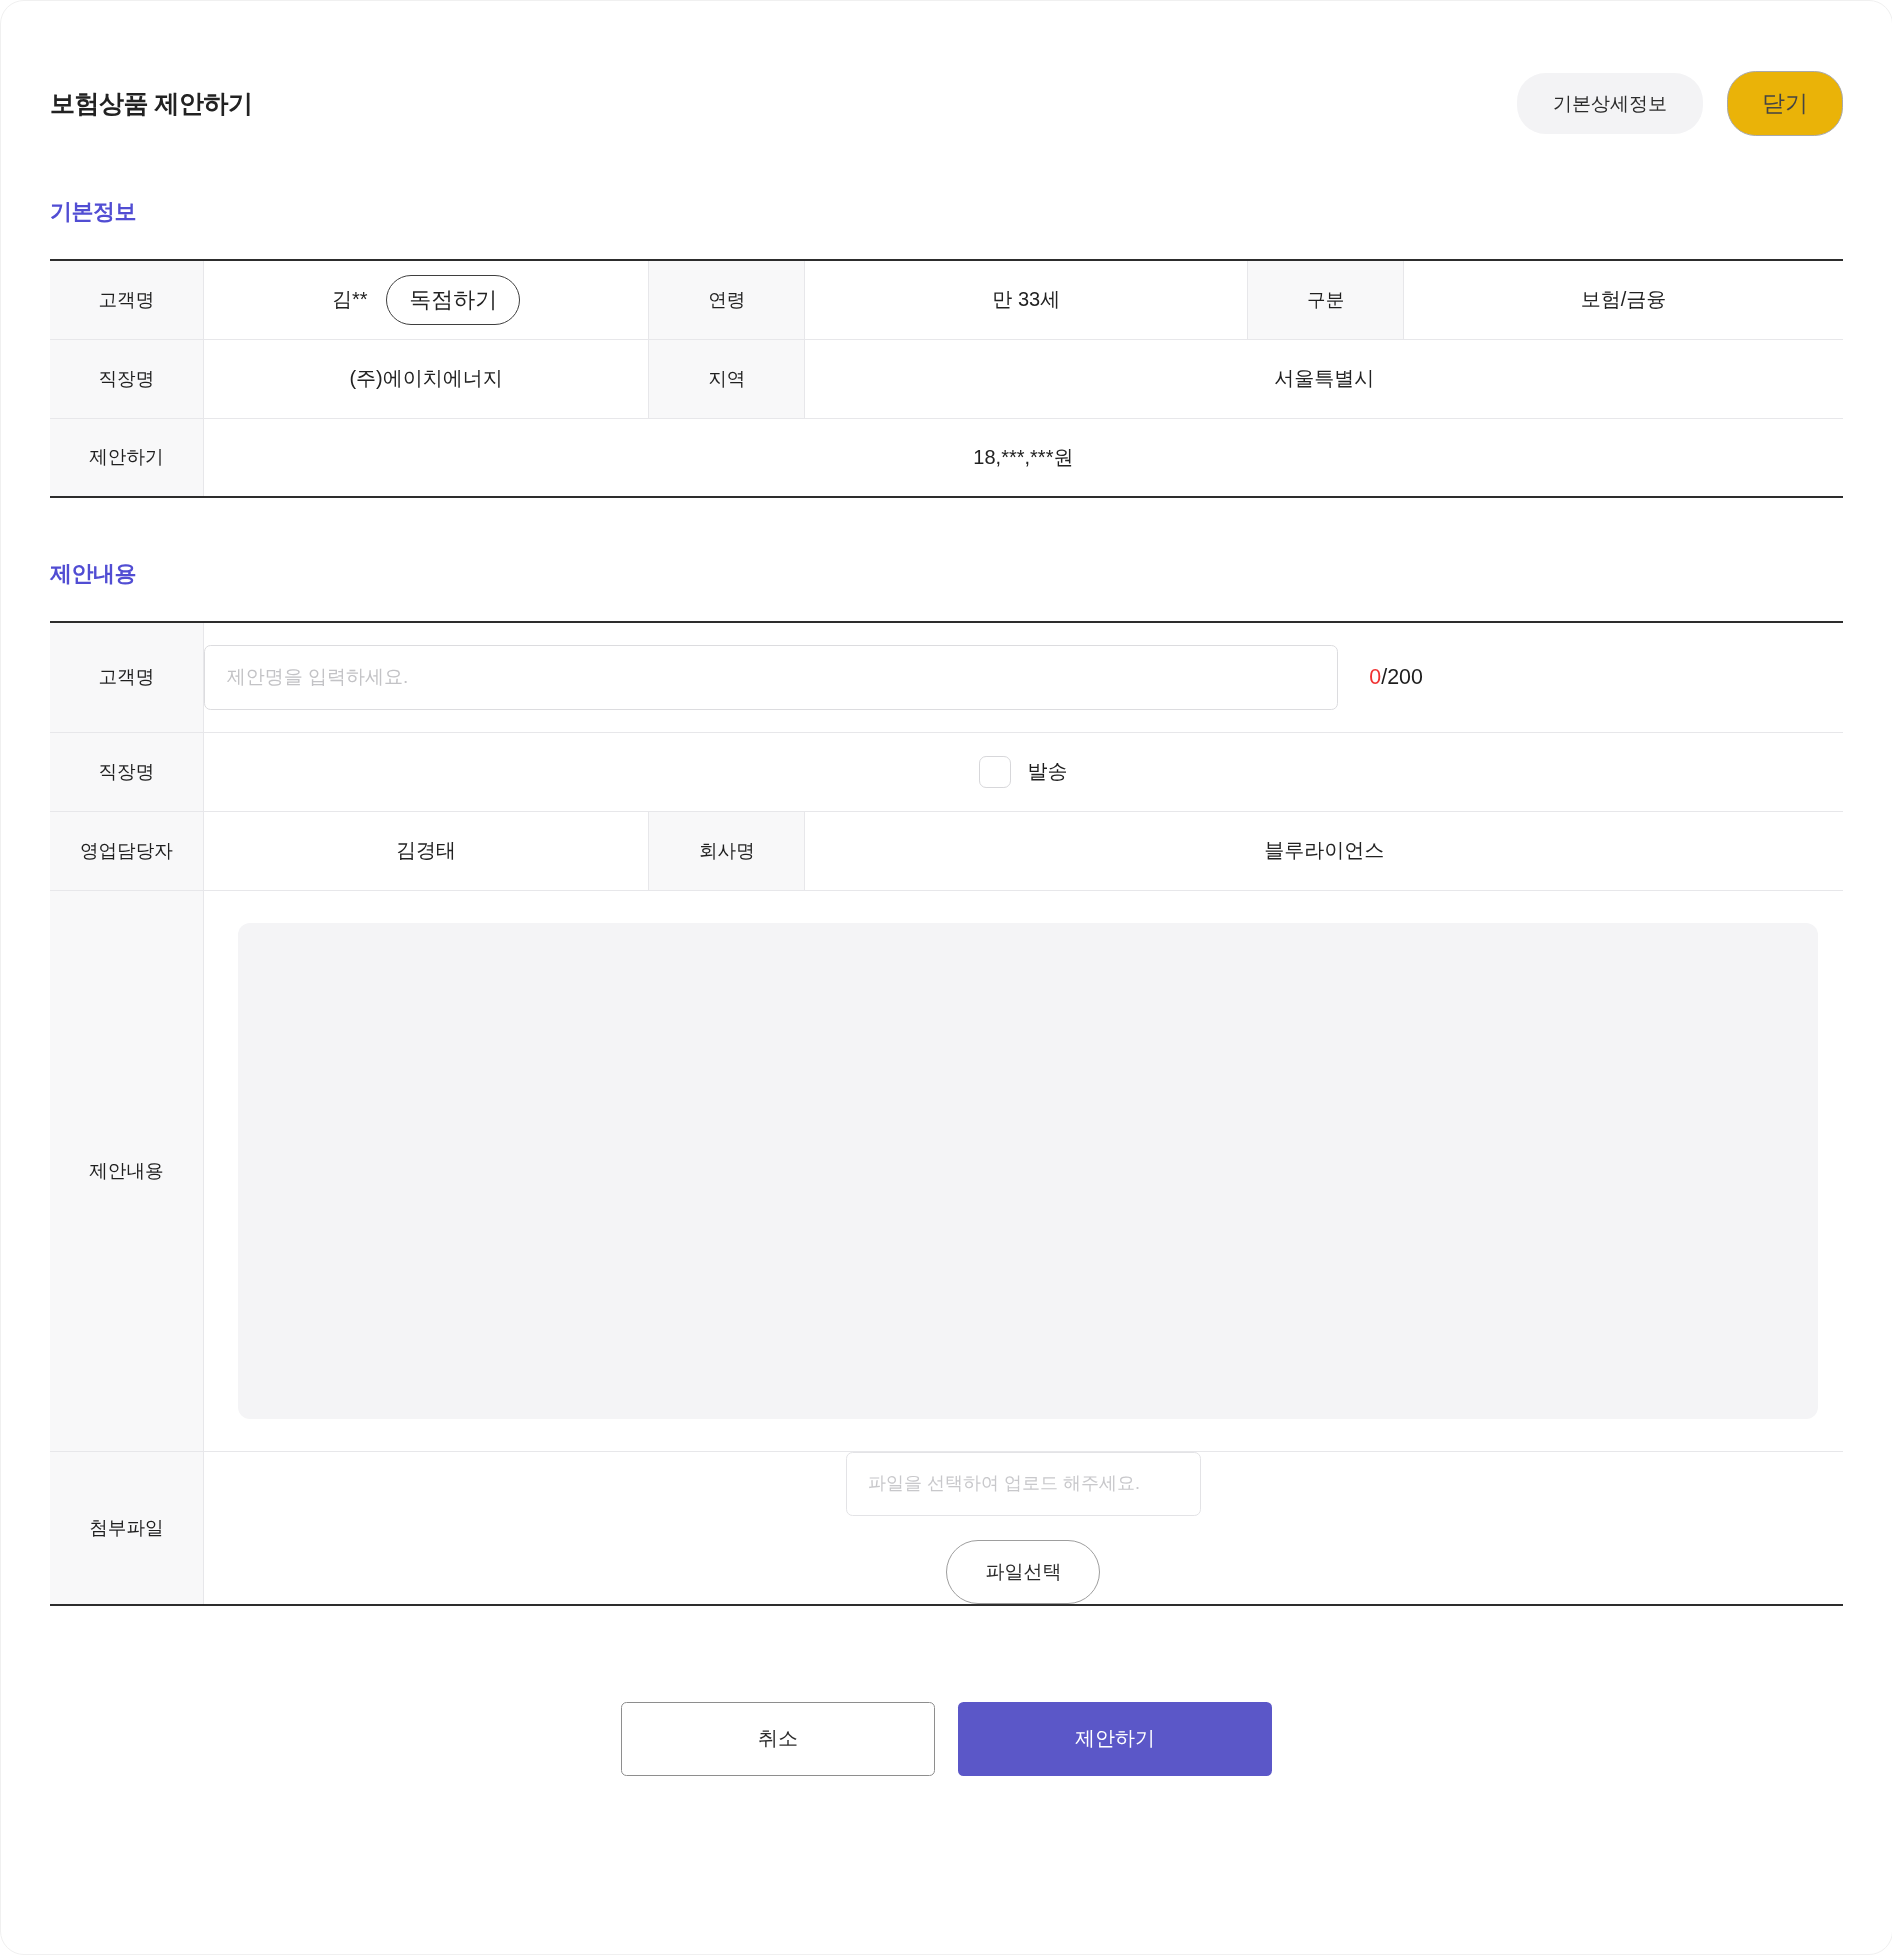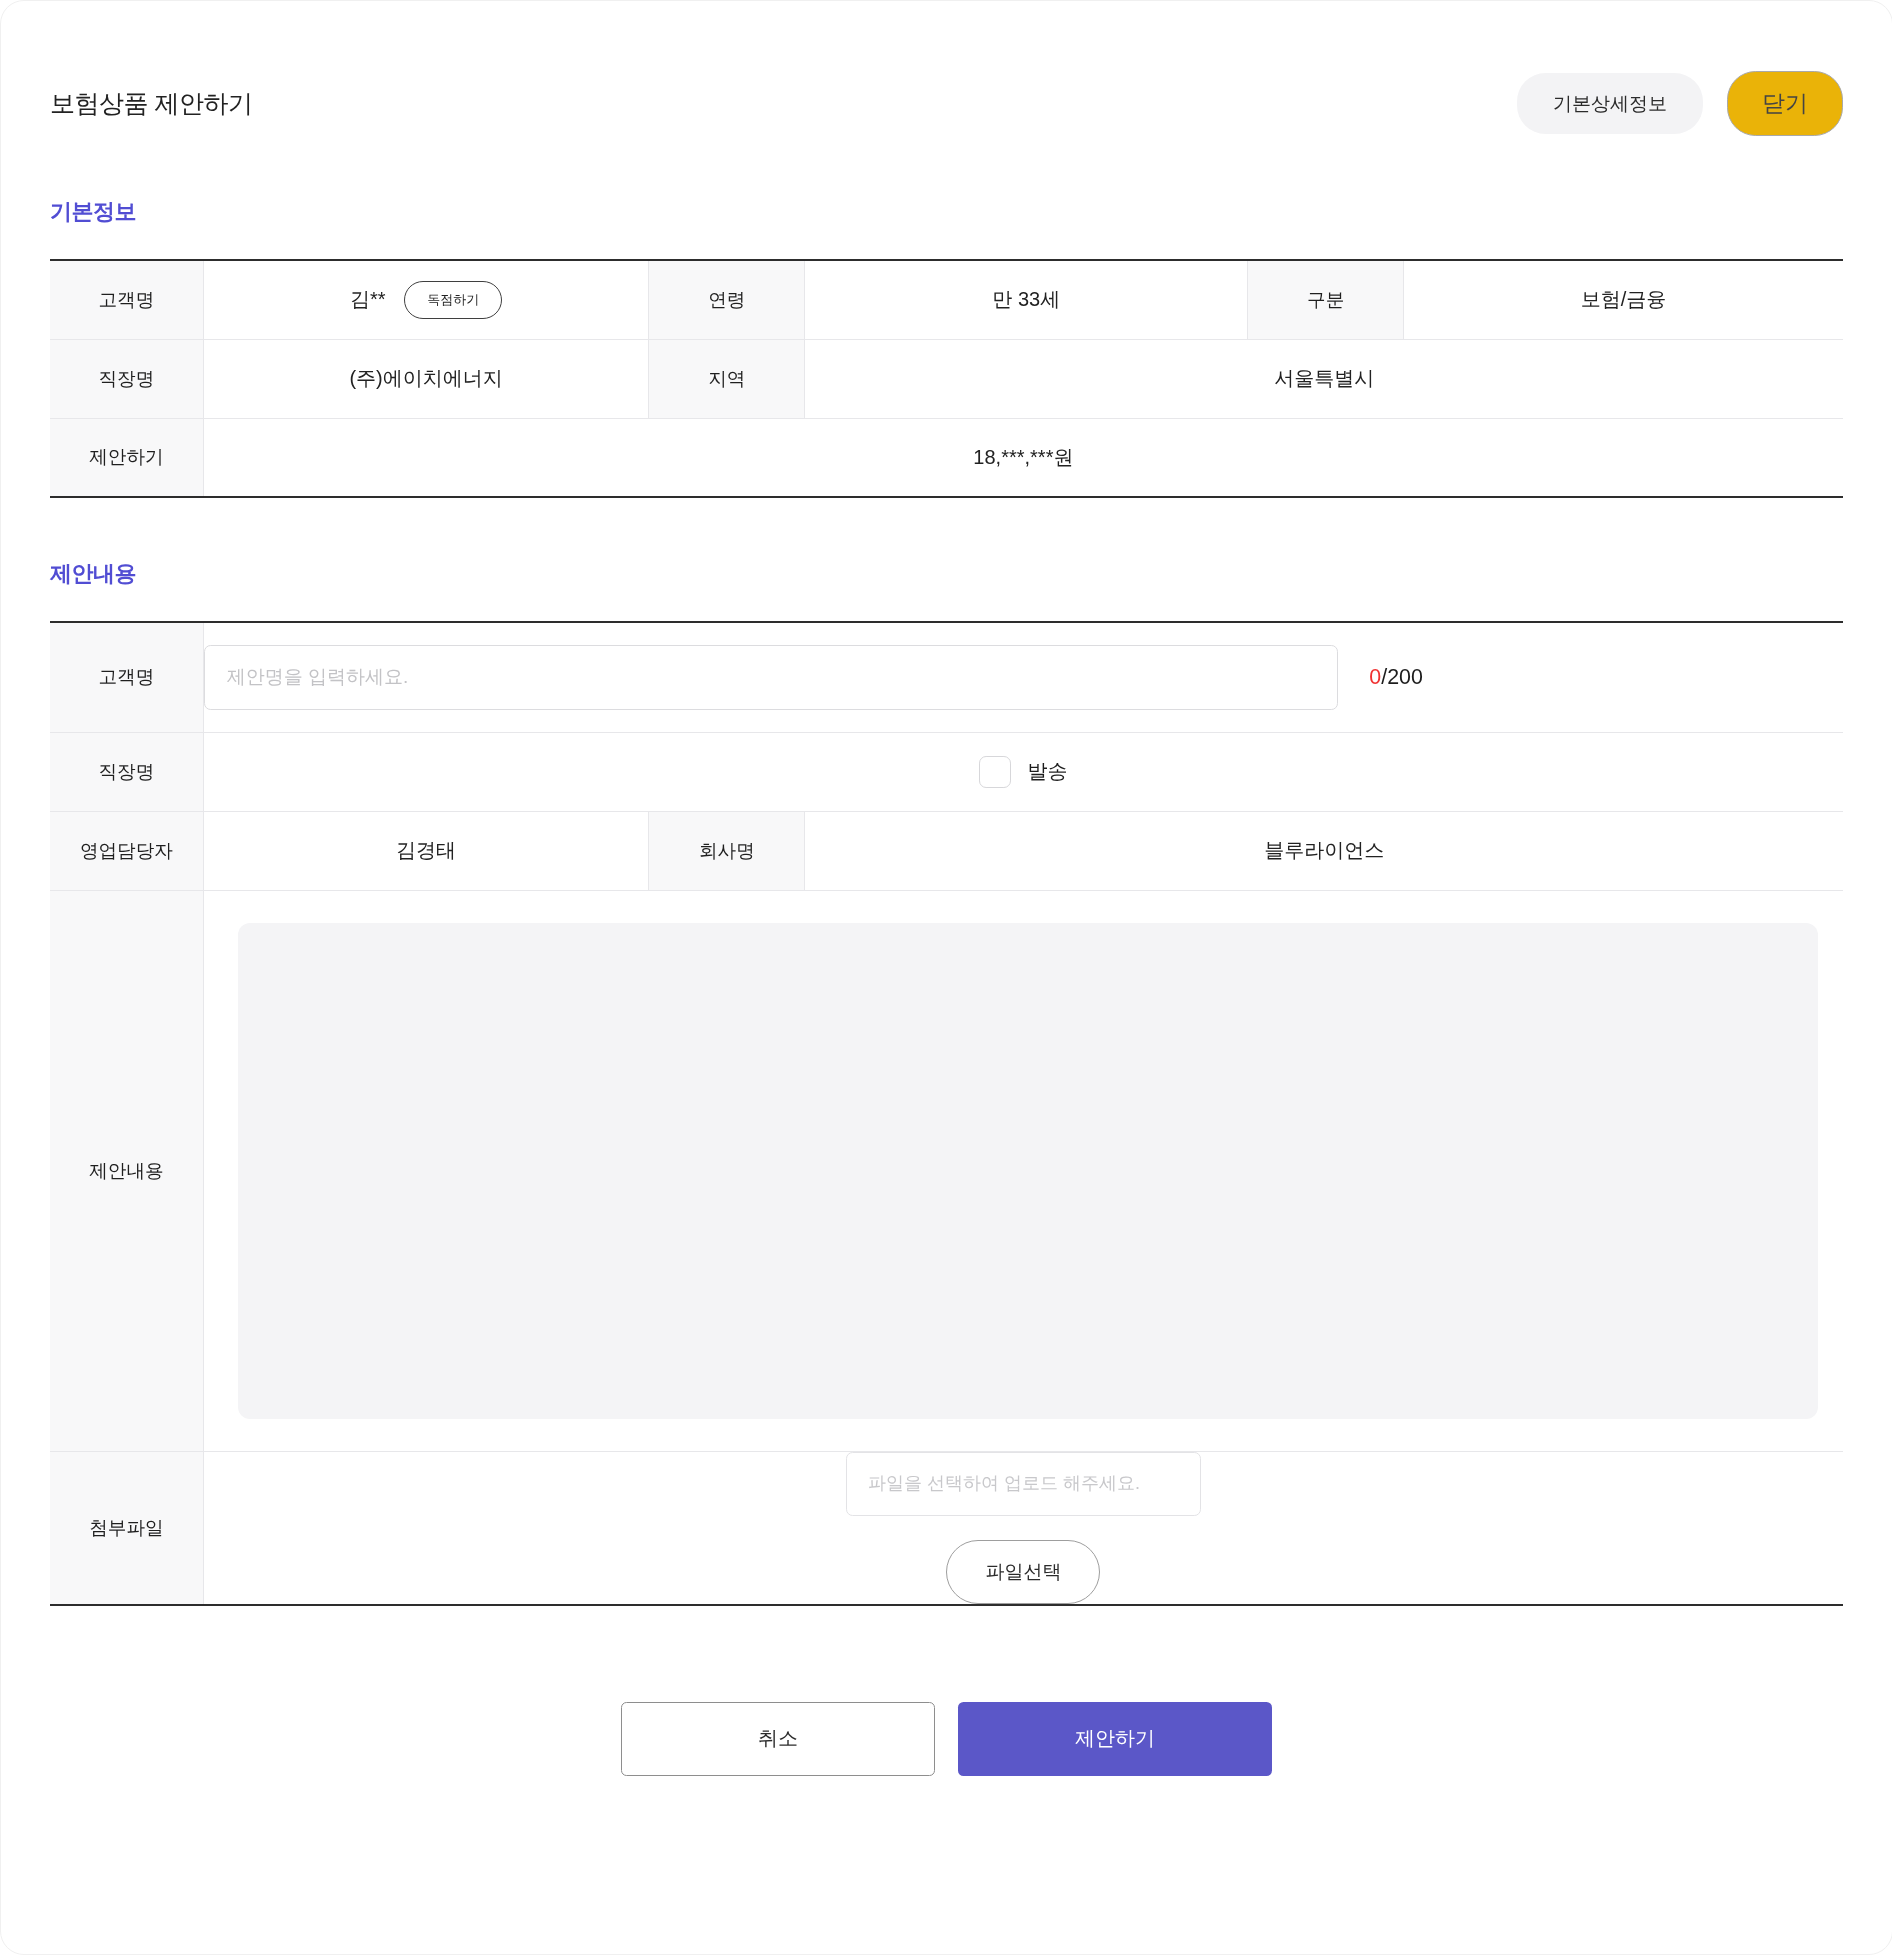--- a/index.html
+++ b/index.html
@@ -20,21 +20,21 @@
   }
   
   .header {
     padding-top: 70px;
     display: flex;
     align-items: center;
     justify-content: space-between;
   }
   .page-title {
     font-size: 25px;
-    font-weight: 400;
+    font-weight: 700;
     letter-spacing: -0.5px;
   }
   .header-actions { display: flex; align-items: center; gap: 24px; }
   .btn { cursor: pointer; white-space: nowrap; font-family: inherit; }
   .btn-detail {
     background: #f3f3f5;
     border: none;
     border-radius: 28.5px;
     padding: 17.5px 36px;
     font-size: 19px;
@@ -87,21 +87,21 @@
   col.c-label2 { width: 8.7%; }
   col.c-value2 { width: 24.7%; }
   col.c-label3 { width: 8.7%; }
   col.c-value3 { width: 24.5%; }
   .cell-inline { display: inline-flex; align-items: center; gap: 18.6px; justify-content: center; }
   .pill-exclusive {
     background: #fff;
     border: 1.6px solid #3f3f3f;
     border-radius: 25px;
     padding: 8.8px 22px;
-    font-size: 13px;
+    font-size: 22px;
     color: #222;
   }
   
   td.cell-left {
     text-align: left;
   }
   tr.row-input td { height: 110px; }
   .text-input {
     width: 1134px;
     height: 65px;

